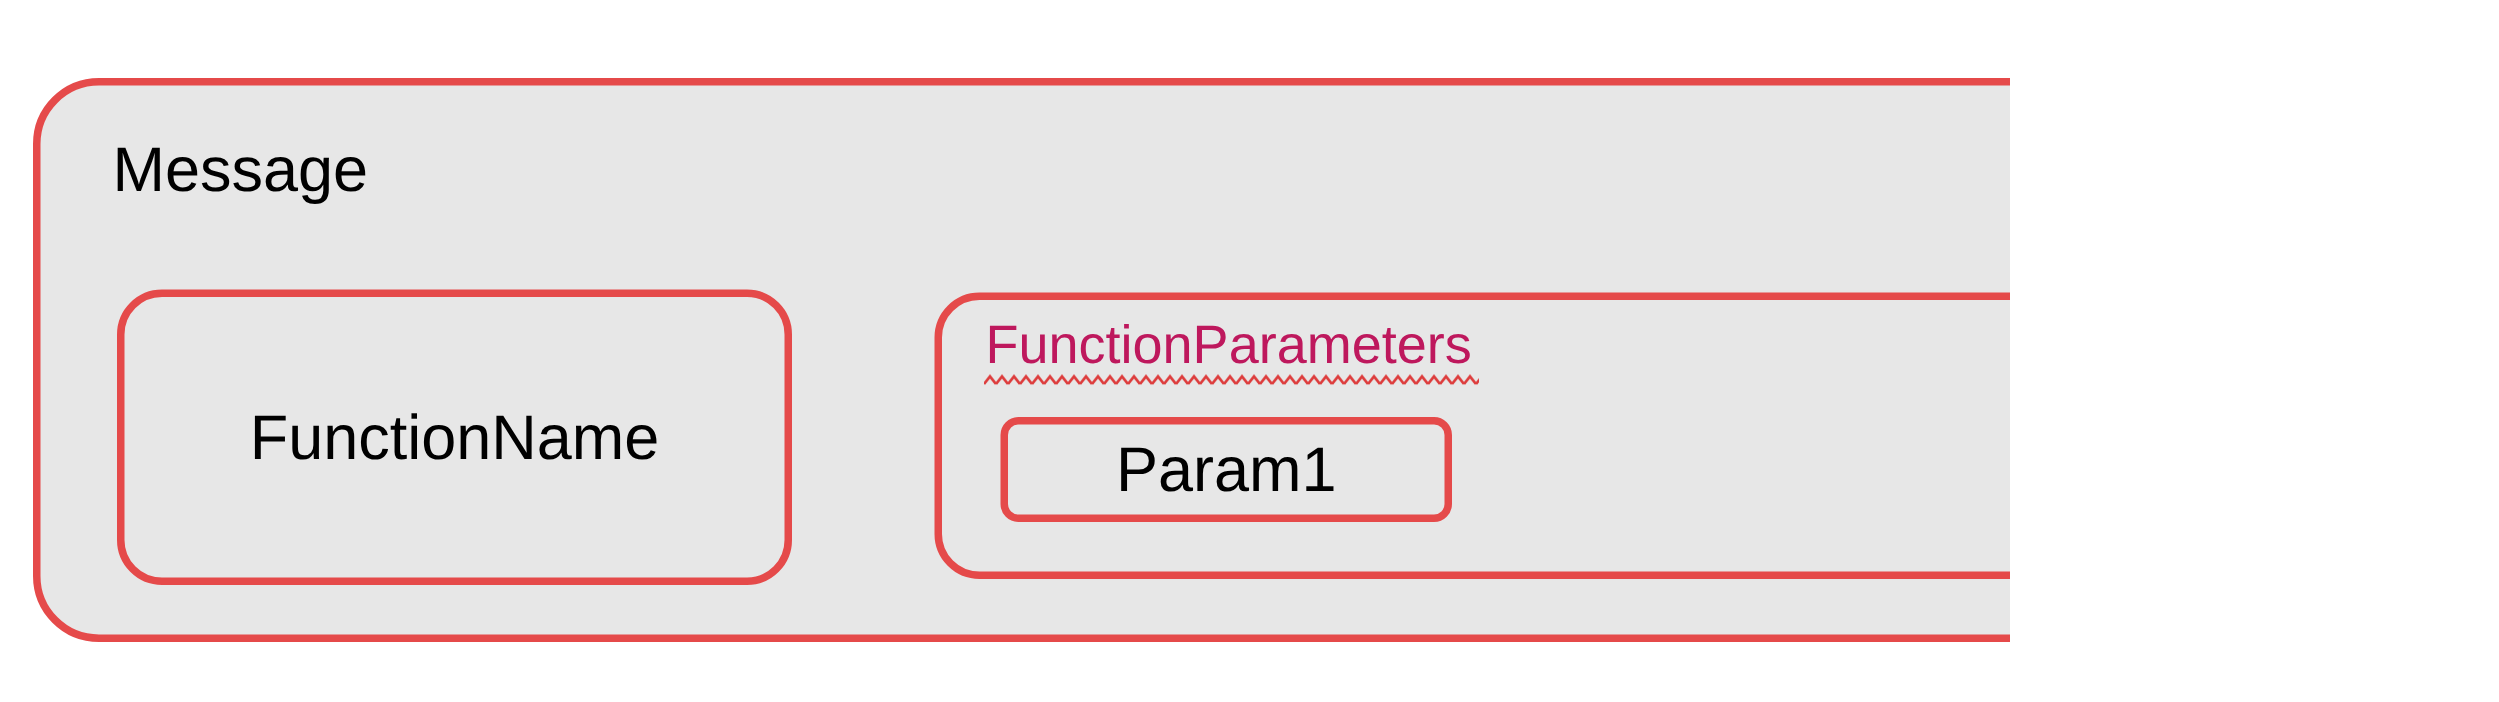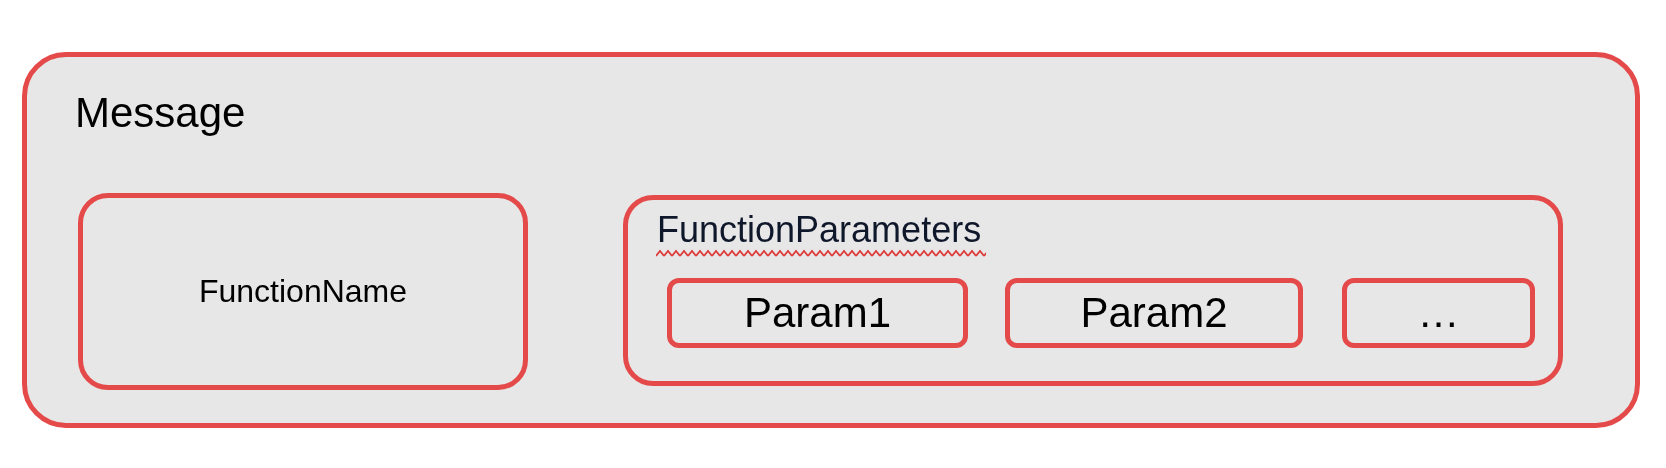--- a/index.html
+++ b/index.html
@@ -3,21 +3,21 @@
 <meta charset="utf-8">
 <style>
   html, body {
     margin: 0;
     padding: 0;
     background: #ffffff;
     font-family: "Liberation Sans", sans-serif;
   }
   .canvas {
     position: relative;
-    width: 1666px;
+    width: 1340px;
     height: 468px;
     background: #ffffff;
     overflow: hidden;
   }
   .shape {
     position: absolute;
     box-sizing: border-box;
     background: #e7e7e7;
     border: 5px solid #e54a4a;
   }
@@ -41,39 +41,39 @@
     left: 78px;
     top: 193px;
     width: 450px;
     height: 197px;
     border-radius: 30px;
     display: flex;
     align-items: center;
     justify-content: center;
   }
   .function-name-label {
-    font-size: 32px;
+    font-size: 42px;
     color: #000000;
     white-space: nowrap;
     text-align: center;
   }
   .function-parameters-box {
     left: 623px;
     top: 195px;
     width: 940px;
     height: 191px;
     border-radius: 30px;
   }
   .function-parameters-label {
     position: absolute;
     left: 657px;
     top: 212px;
     font-size: 36px;
     line-height: 1.0;
-    color: #0f172a;
+    color: #be185d;
     white-space: nowrap;
   }
   .squiggle {
     position: absolute;
     left: 656px;
     top: 249px;
     width: 330px;
     height: 9px;
   }
   .param-box {
@@ -116,21 +116,18 @@
         <path d="M0 7 L4 2 L8 7" fill="none" stroke="#dd3c3c" stroke-width="1.8"></path>
       </pattern>
     </defs>
     <rect x="0" y="0" width="330" height="9" fill="url(#zigzag)"></rect>
   </svg>
 
   <div class="shape param-box param-box-1">
     <span class="param-label">Param1</span>
   </div>
 
-  <div class="shape param-box param-box-2">
-    <span class="param-label">Param2</span>
-  </div>
 
   <div class="shape param-box param-box-3">
     <span class="param-label">…</span>
   </div>
 
 </div>
 
 </body></html>

